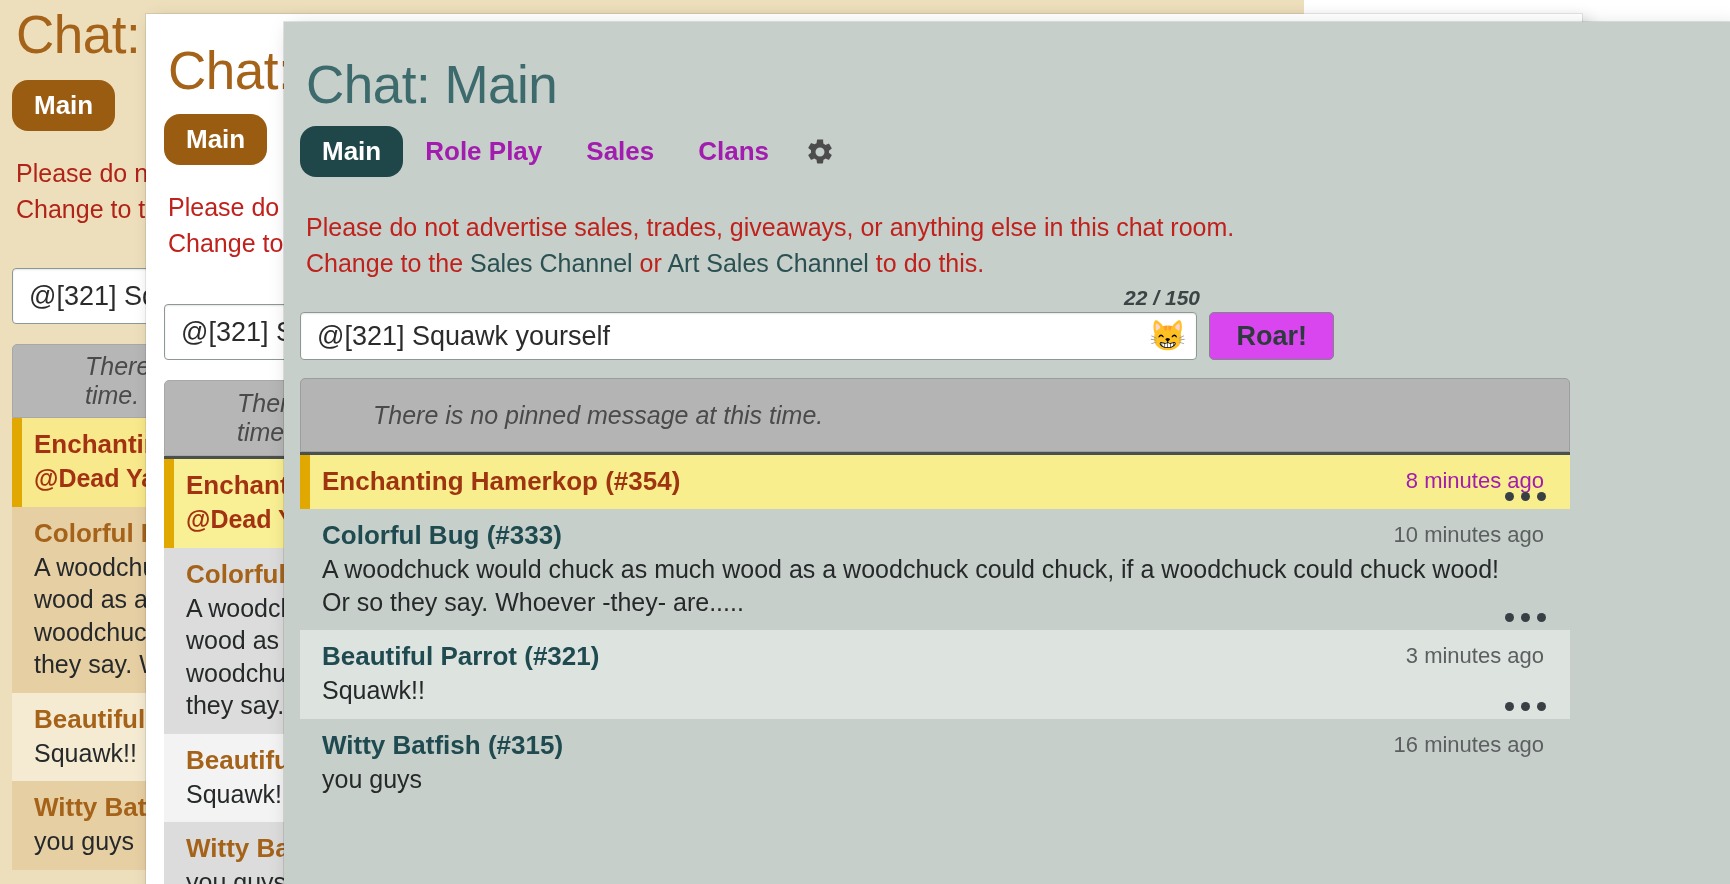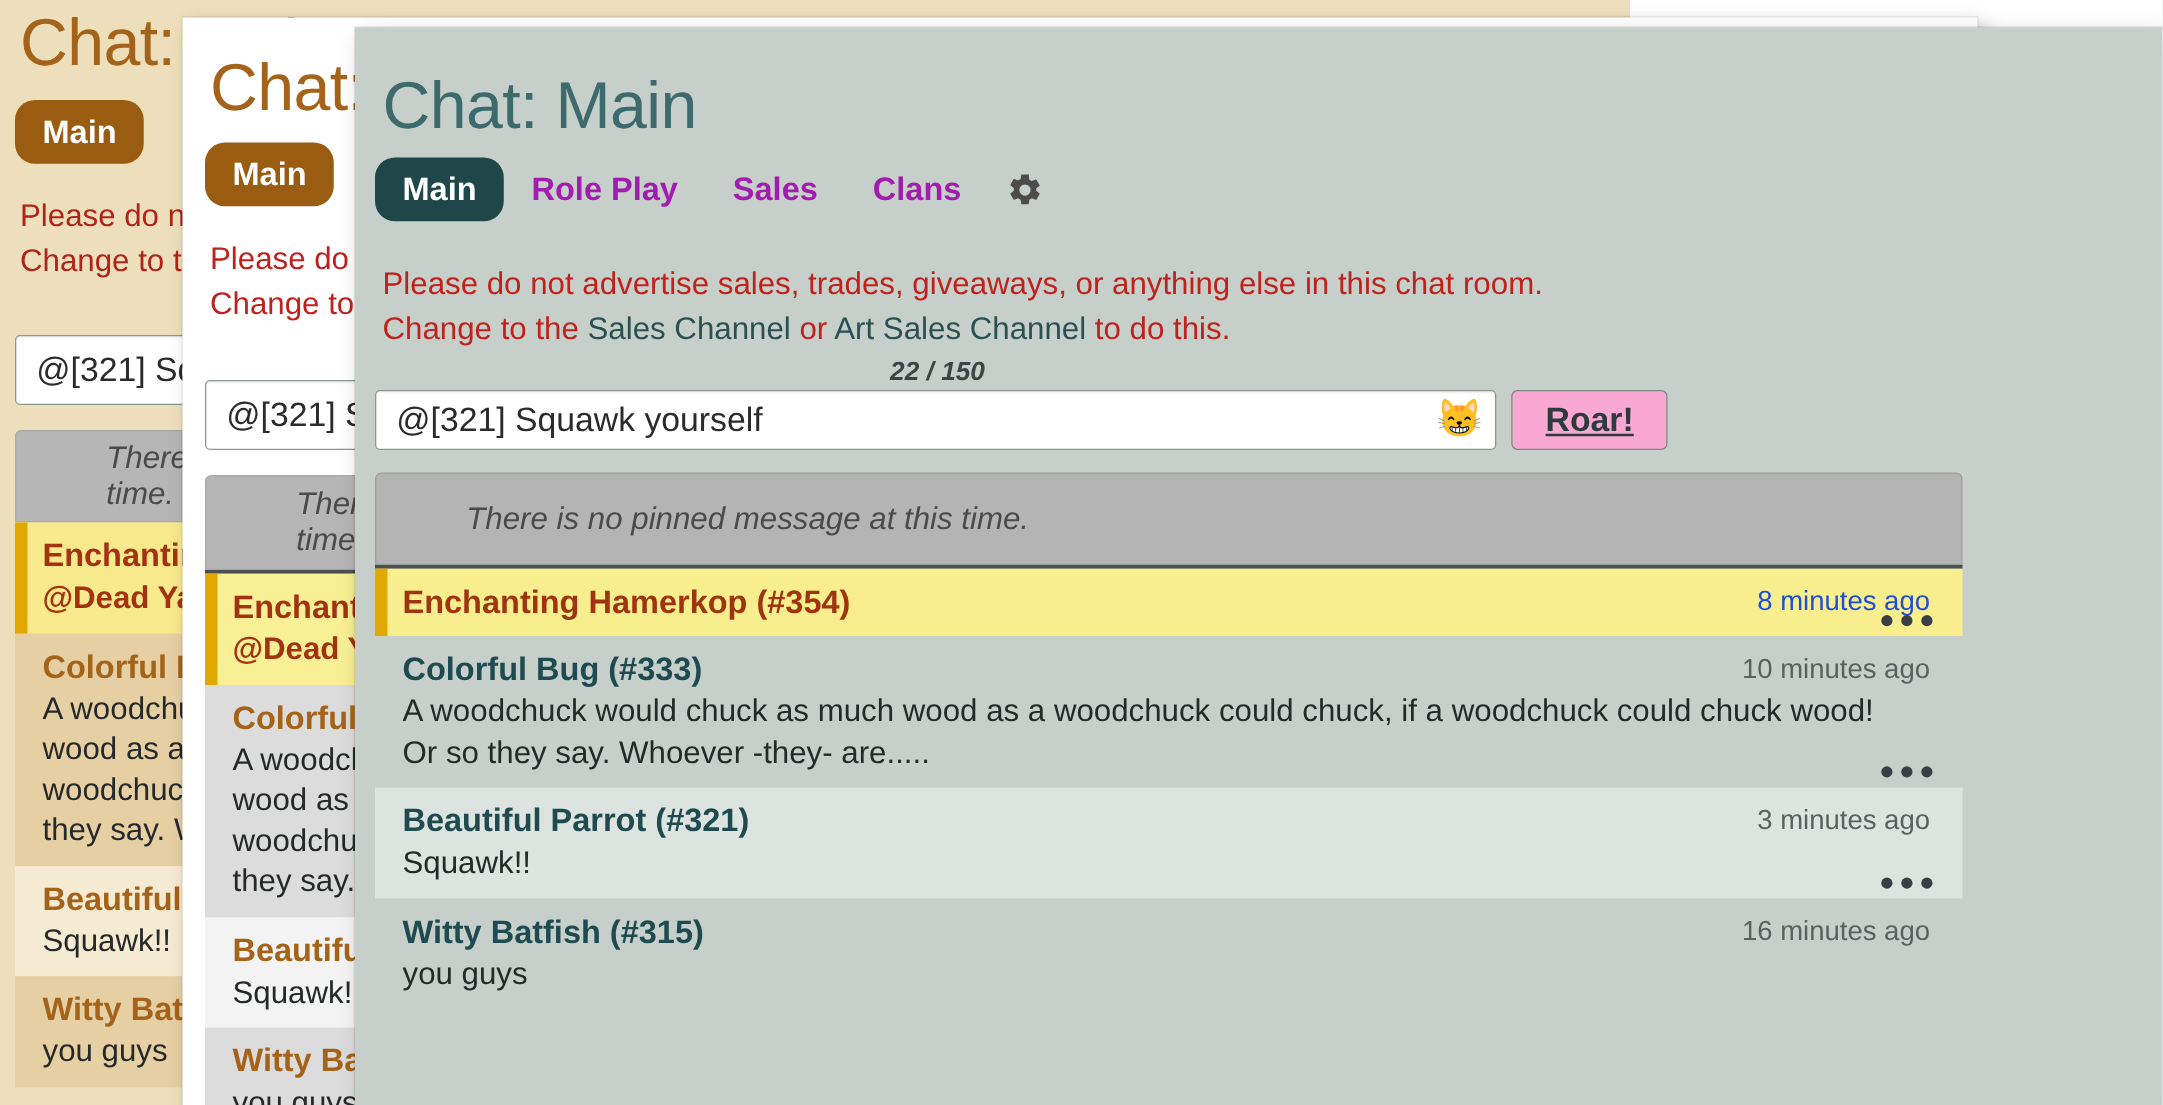--- a/index.html
+++ b/index.html
@@ -33,21 +33,21 @@
     padding: 10px 22px;
     border-radius: 7px;
     white-space: nowrap;
   }
   .tab.active { color: #ffffff; border-radius: 16px; }
   .gear-wrap { padding: 8px 14px; display:flex; align-items:center; }
 
   .notice { font-size: 25px; line-height: 1.42; white-space: nowrap; }
   .notice .lnk { font-weight: 400; }
 
-  .counter { font-size: 21px; font-style: italic; font-weight: 700; text-align: center; }
+  .counter { font-size: 21px; font-style: italic; font-weight: 700; text-align: right; }
 
   .inputrow { display: flex; align-items: stretch; gap: 12px; }
   .inputbox {
     flex: 1 1 auto;
     background: #ffffff;
     border: 1px solid #8d9894;
     border-radius: 4px;
     display: flex; align-items: center;
     padding: 0 10px 0 16px;
     min-width: 0;
@@ -129,30 +129,30 @@
     left: 284px; top: 22px; width: 1446px; height: 862px;
     background: #c6cfc9;
     box-shadow: 0 0 0 1px rgba(0,0,0,.10), 8px 8px 20px rgba(0,0,0,.25);
   }
   #layer3 .chat-title { color: #3d6a6c; }
   #layer3 .tab { color: #a21caf; }
   #layer3 .tab.active { background: #1f4749; color:#fff; }
   #layer3 .notice { color: #c0211c; }
   #layer3 .notice .lnk { color: #2a5052; }
   #layer3 .counter { color: #3c4446; }
-  #layer3 .send-btn { background: #f9a8d4; color: #2d3b3c; text-decoration: underline; }
+  #layer3 .send-btn { background: #d946ef; color: #2d3b3c; }
   #layer3 .pinned { background: #b4b4b4; border-color:#9d9d9d; }
   #layer3 .pinned span { color: #4a4a4a; }
   #layer3 .msg.highlight { background: #f9ee8d; }
   #layer3 .msg.r-odd { background: #c7cfca; }
   #layer3 .msg.r-even { background: #dde3df; }
   #layer3 .msg .uname { color: #1f4b50; }
   #layer3 .msg.highlight .uname { color: #9e3410; }
   #layer3 .msg.highlight .mention { color: #b53417; }
-  #layer3 .msg.highlight .time { color: #1d4ed8; }
+  #layer3 .msg.highlight .time { color: #a21caf; }
   #layer3 .msglist { border-top: 3px solid #4a4f50; }
 
   .gear { display:block; }
 </style>
 </head>
 <body>
 
 <div id="stage">
 
   <div class="panel" id="layer1">

